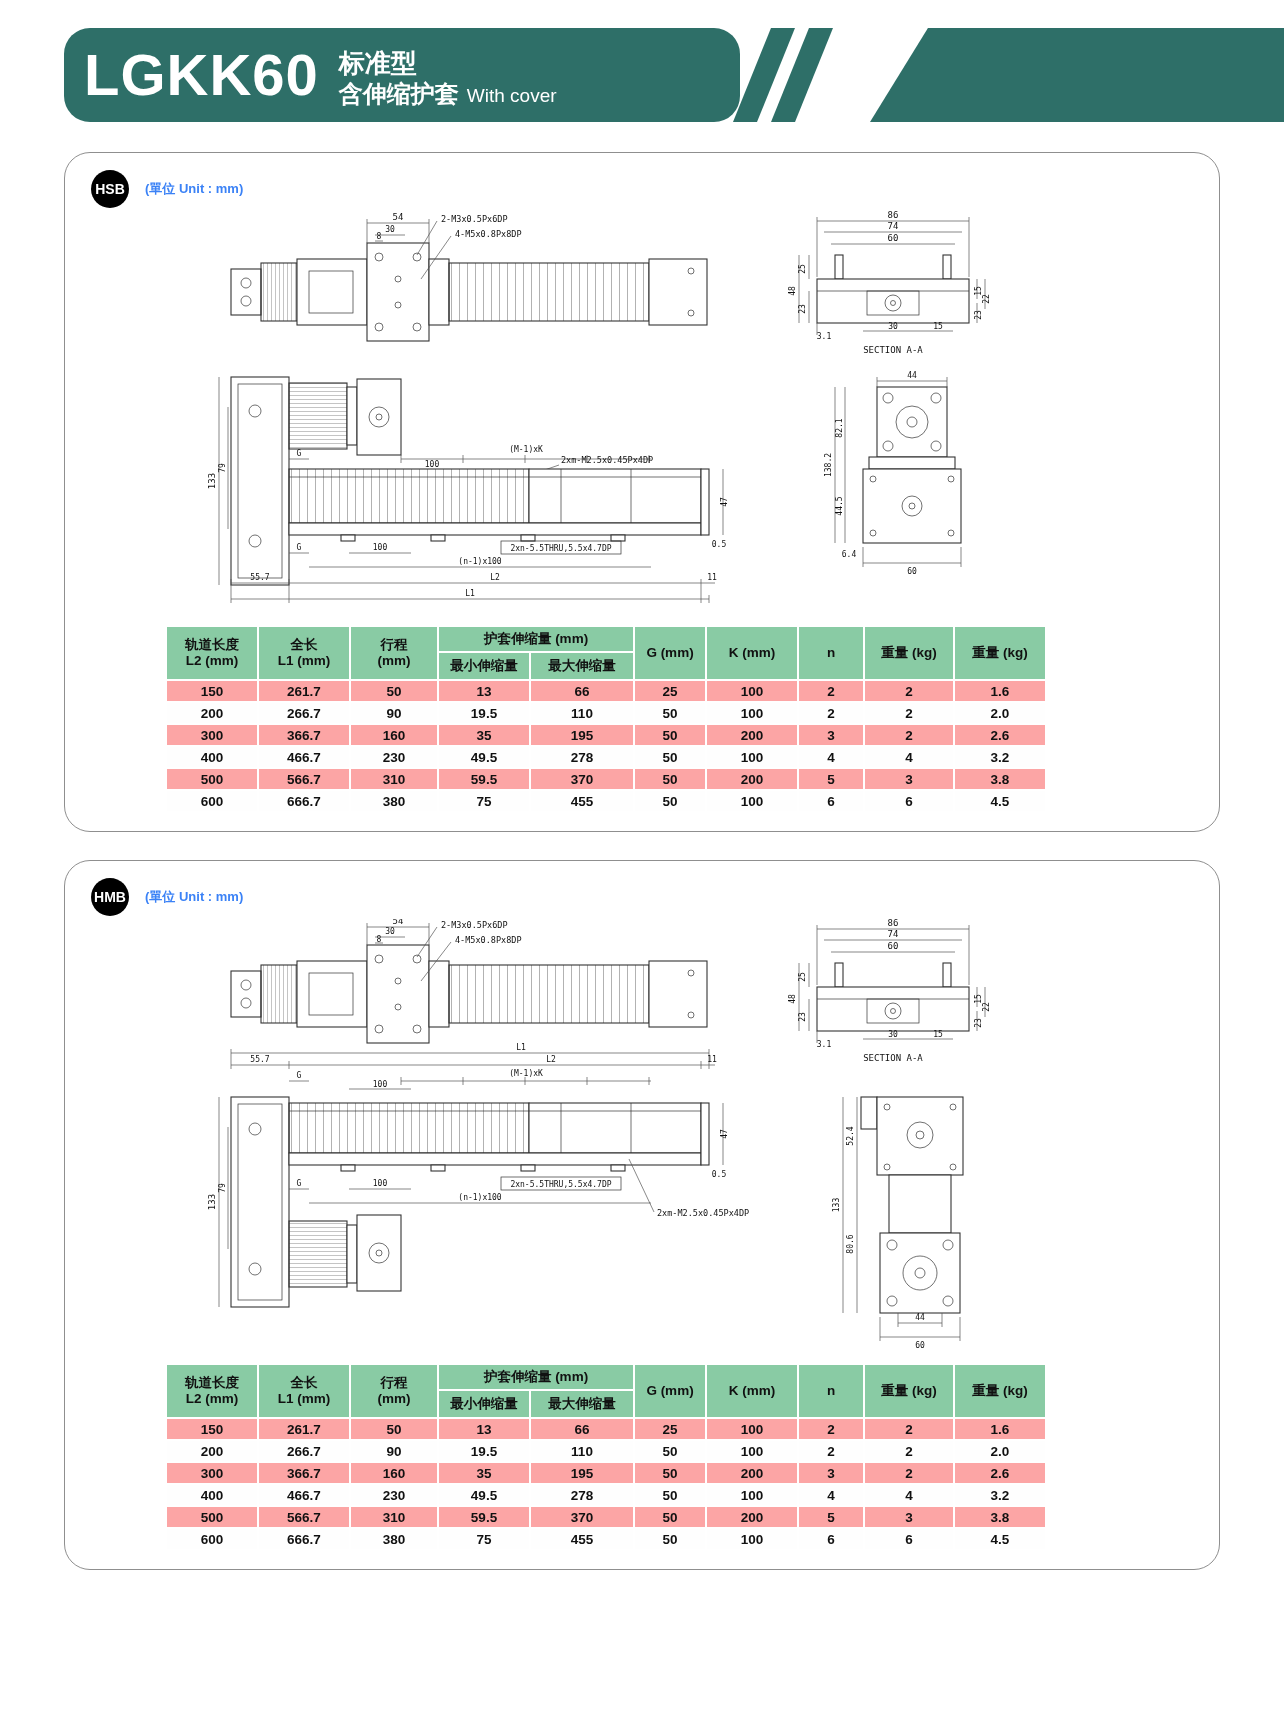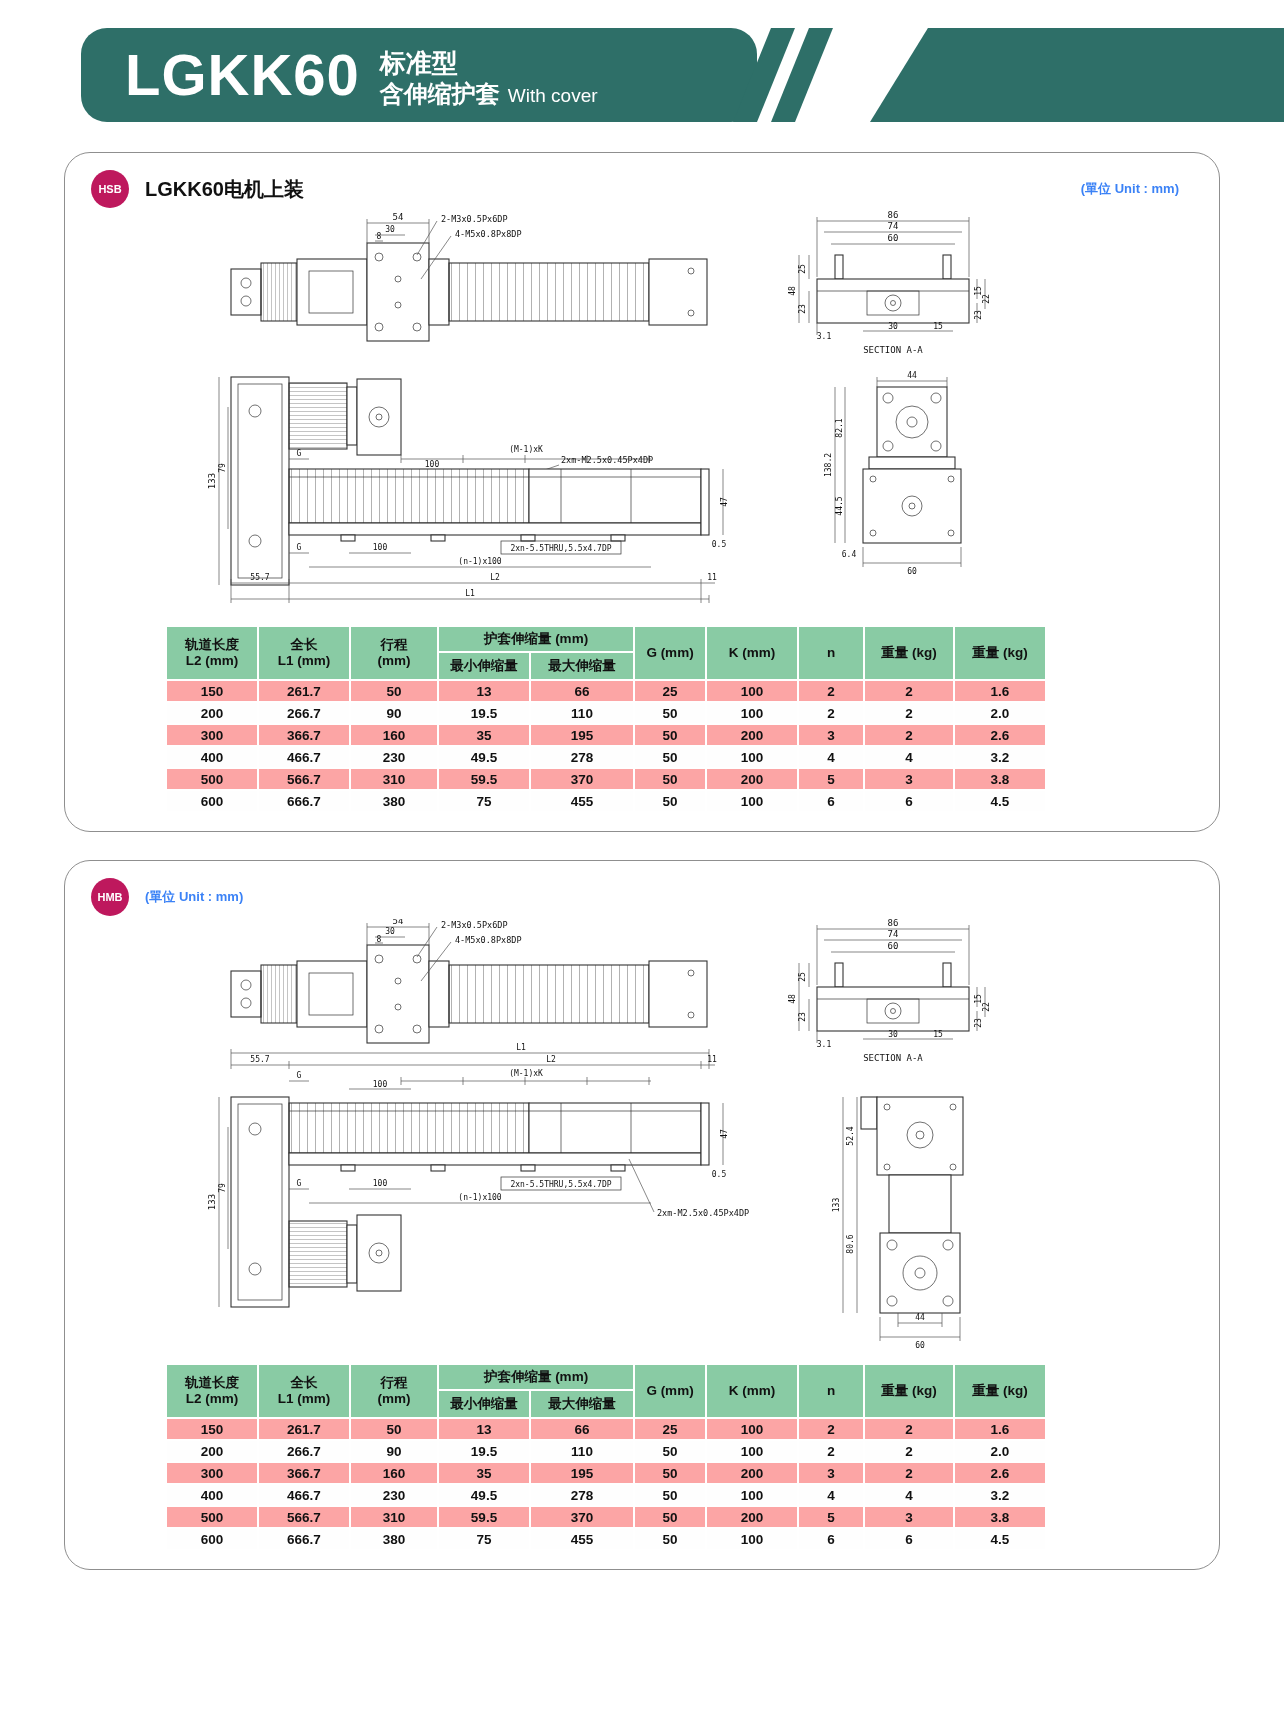--- a/index.html
+++ b/index.html
@@ -4,45 +4,45 @@
 <style>
   * { box-sizing: border-box; margin: 0; padding: 0; }
   html,body { background:#ffffff; }
   body {
     width:1284px; height:1724px; position:relative;
     font-family:"Liberation Sans", sans-serif; color:#111;
   }
   
   .header-row { position:relative; height:96px; margin:28px 0 0 64px; width:1220px; }
   .banner {
-    position:absolute; left:17px; top:0; width:676px; height:94px;
+    position:absolute; left:0; top:0; width:676px; height:94px;
     background:#2e6f68; border-radius:26px;
-    display:flex; align-items:center; padding-left:44px; gap:20px; color:#fff;
+    display:flex; align-items:center; padding-left:20px; gap:20px; color:#fff;
   }
   .model { font-size:58px; font-weight:bold; letter-spacing:1px; line-height:1; }
   .subtitle { display:flex; flex-direction:column; justify-content:flex-start; line-height:1.25; padding-top:6px;}
   .subtitle .l1 { font-size:26px; font-weight:bold; }
   .subtitle .l2 { font-size:24px; font-weight:bold; }
   .subtitle .en { font-size:19px; font-weight:normal; margin-left:8px; }
   .stripes { position:absolute; left:688px; top:0; height:94px; display:flex; gap:14px; }
   .stripe { display:block; width:24px; height:94px; background:#2e6f68; transform:skewX(-22deg); }
   .corner {
     position:absolute; left:806px; top:0; height:94px; width:414px;
     background:#2e6f68;
     clip-path:polygon(14% 0, 100% 0, 100% 100%, 0 100%);
   }
   
   .panel {
     width:1156px; margin:28px 0 0 64px; border:1.5px solid #8f8f8f;
     border-radius:26px; padding:16px 26px 18px 26px; background:#fff;
   }
   .panel-head { display:flex; align-items:center; gap:16px; height:40px; }
   .badge {
-    width:38px; height:38px; border-radius:50%; background:#be185d;
-    color:#fff; font-size:11px; font-weight:bold;
+    width:38px; height:38px; border-radius:50%; background:#000000;
+    color:#fff; font-size:14px; font-weight:bold;
     display:flex; align-items:center; justify-content:center; flex:0 0 auto;
   }
   .panel-title { font-size:20px; font-weight:600; color:#111; flex:1; }
   .unit-note { font-size:13px; font-weight:bold; color:#3b82f6; padding-right:14px; }
   .drawing { margin-top:2px; }
   
   .ol   { stroke:#333; stroke-width:1.1; fill:#fff; }
   .olp  { stroke:#333; stroke-width:1.1; }
   .ol2  { stroke:#333; stroke-width:0.7; fill:none; }
   .dl   { stroke:#555; stroke-width:0.7; fill:none; }
@@ -78,21 +78,20 @@
   <div class="stripes">
     <span class="stripe"></span>
     <span class="stripe"></span>
   </div>
   <div class="corner"></div>
 </div>
 
 <section class="panel">
   <div class="panel-head">
     <div class="badge">HSB</div>
-    <h2 class="panel-title">LGKK60电机上装</h2>
     <div class="unit-note">(單位 Unit : mm)</div>
   </div>
 
   <div class="drawing">
   <svg width="1104" height="400" viewBox="0 0 1104 400">
     <defs>
       <pattern id="belV" width="8" height="8" patternUnits="userSpaceOnUse">
             <path d="M0 0 V8" stroke="#555" stroke-width="0.9"></path>
           </pattern>
       <pattern id="finV" width="4" height="8" patternUnits="userSpaceOnUse">

